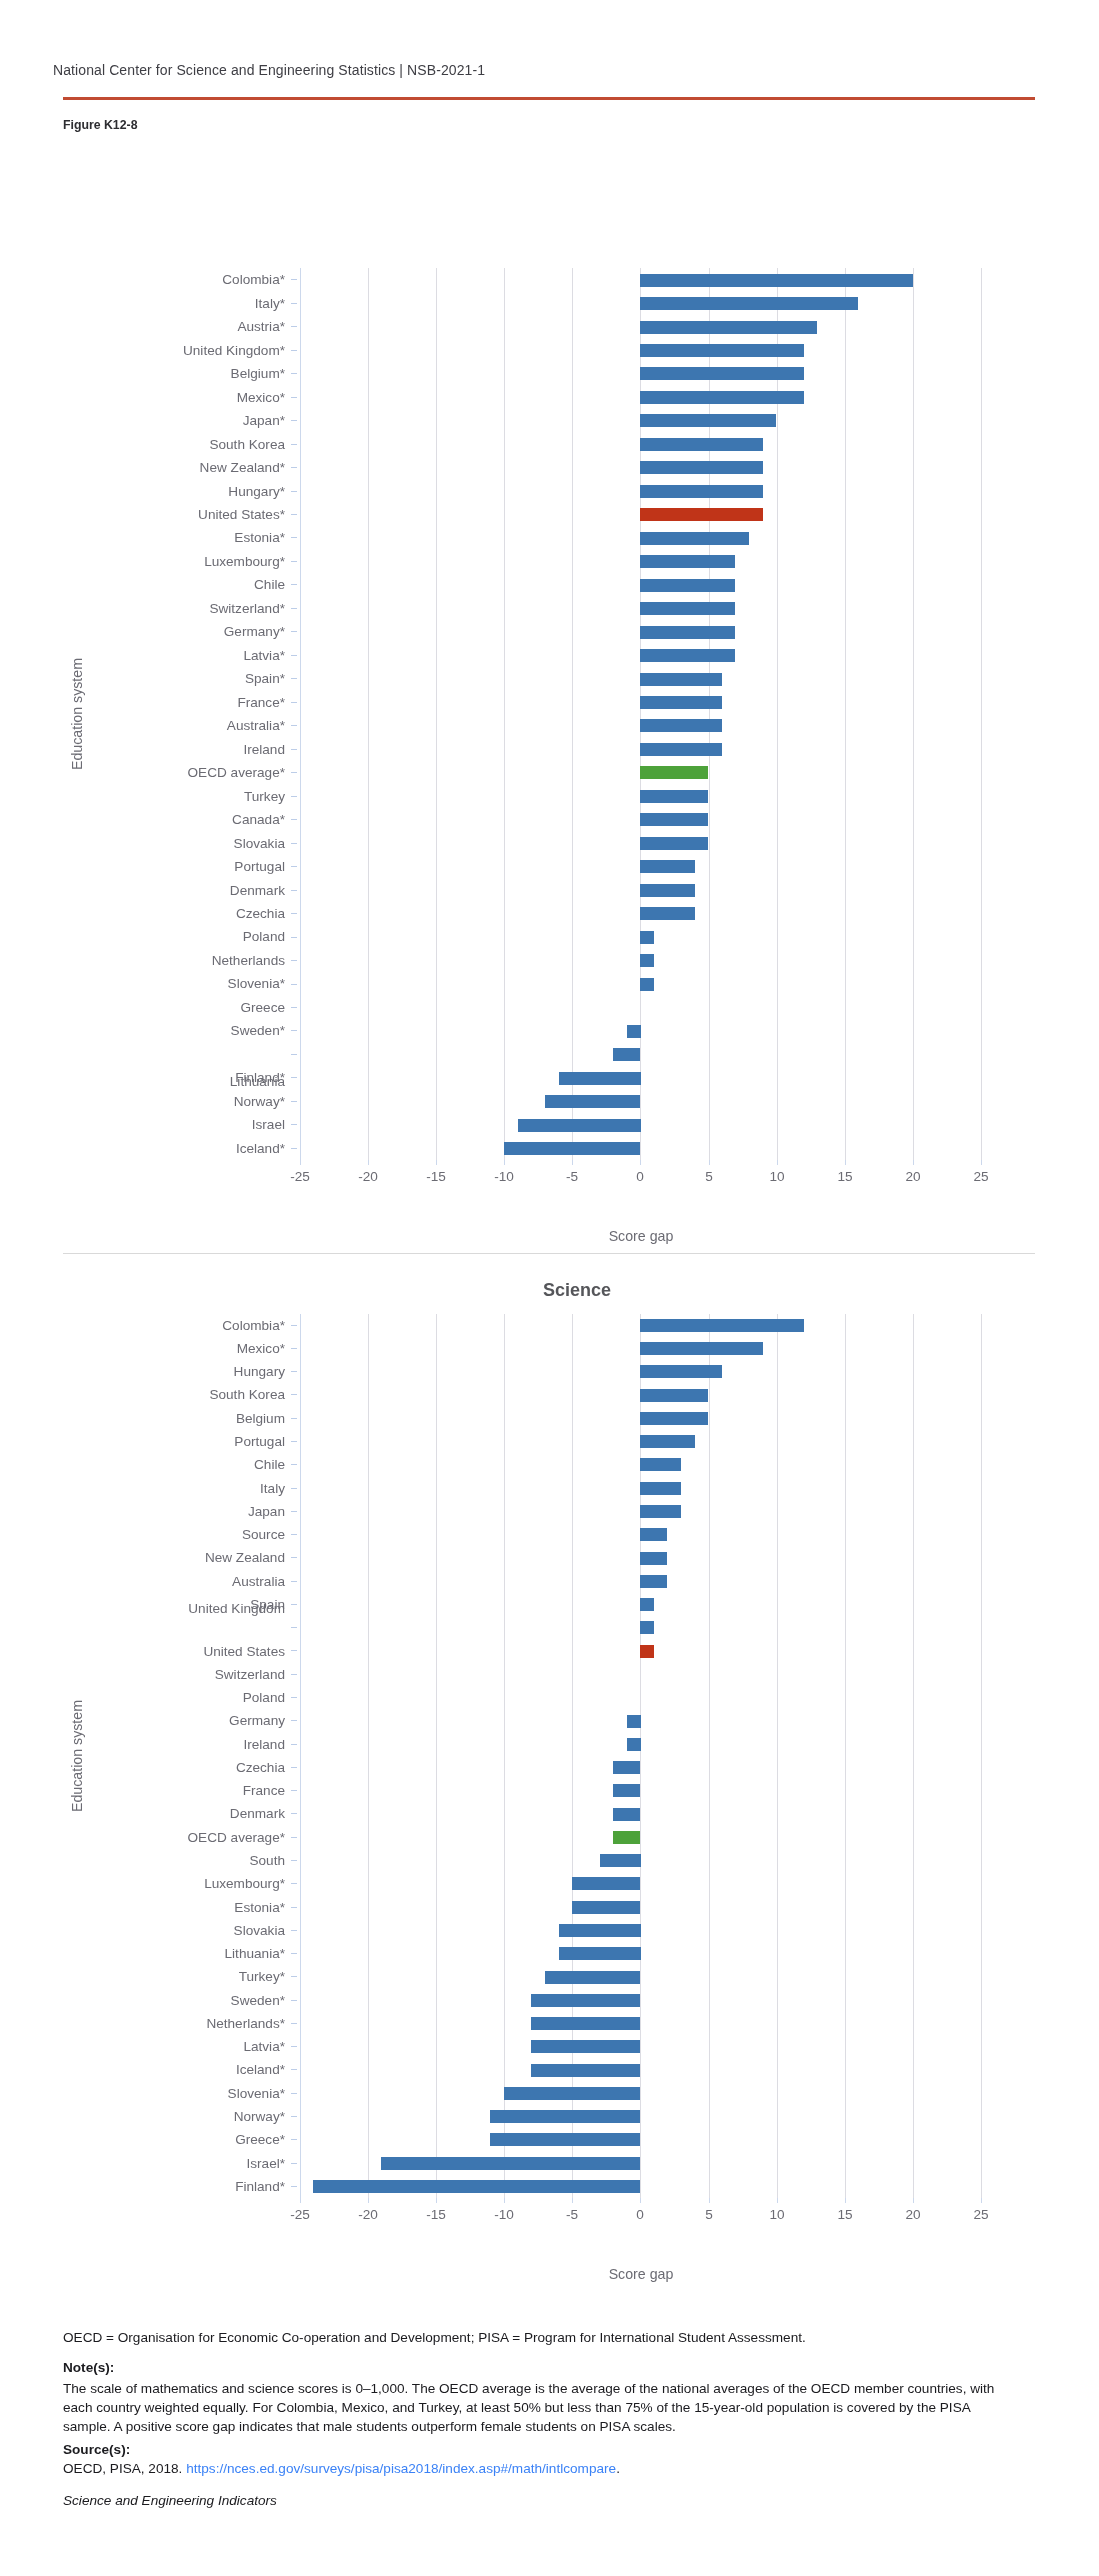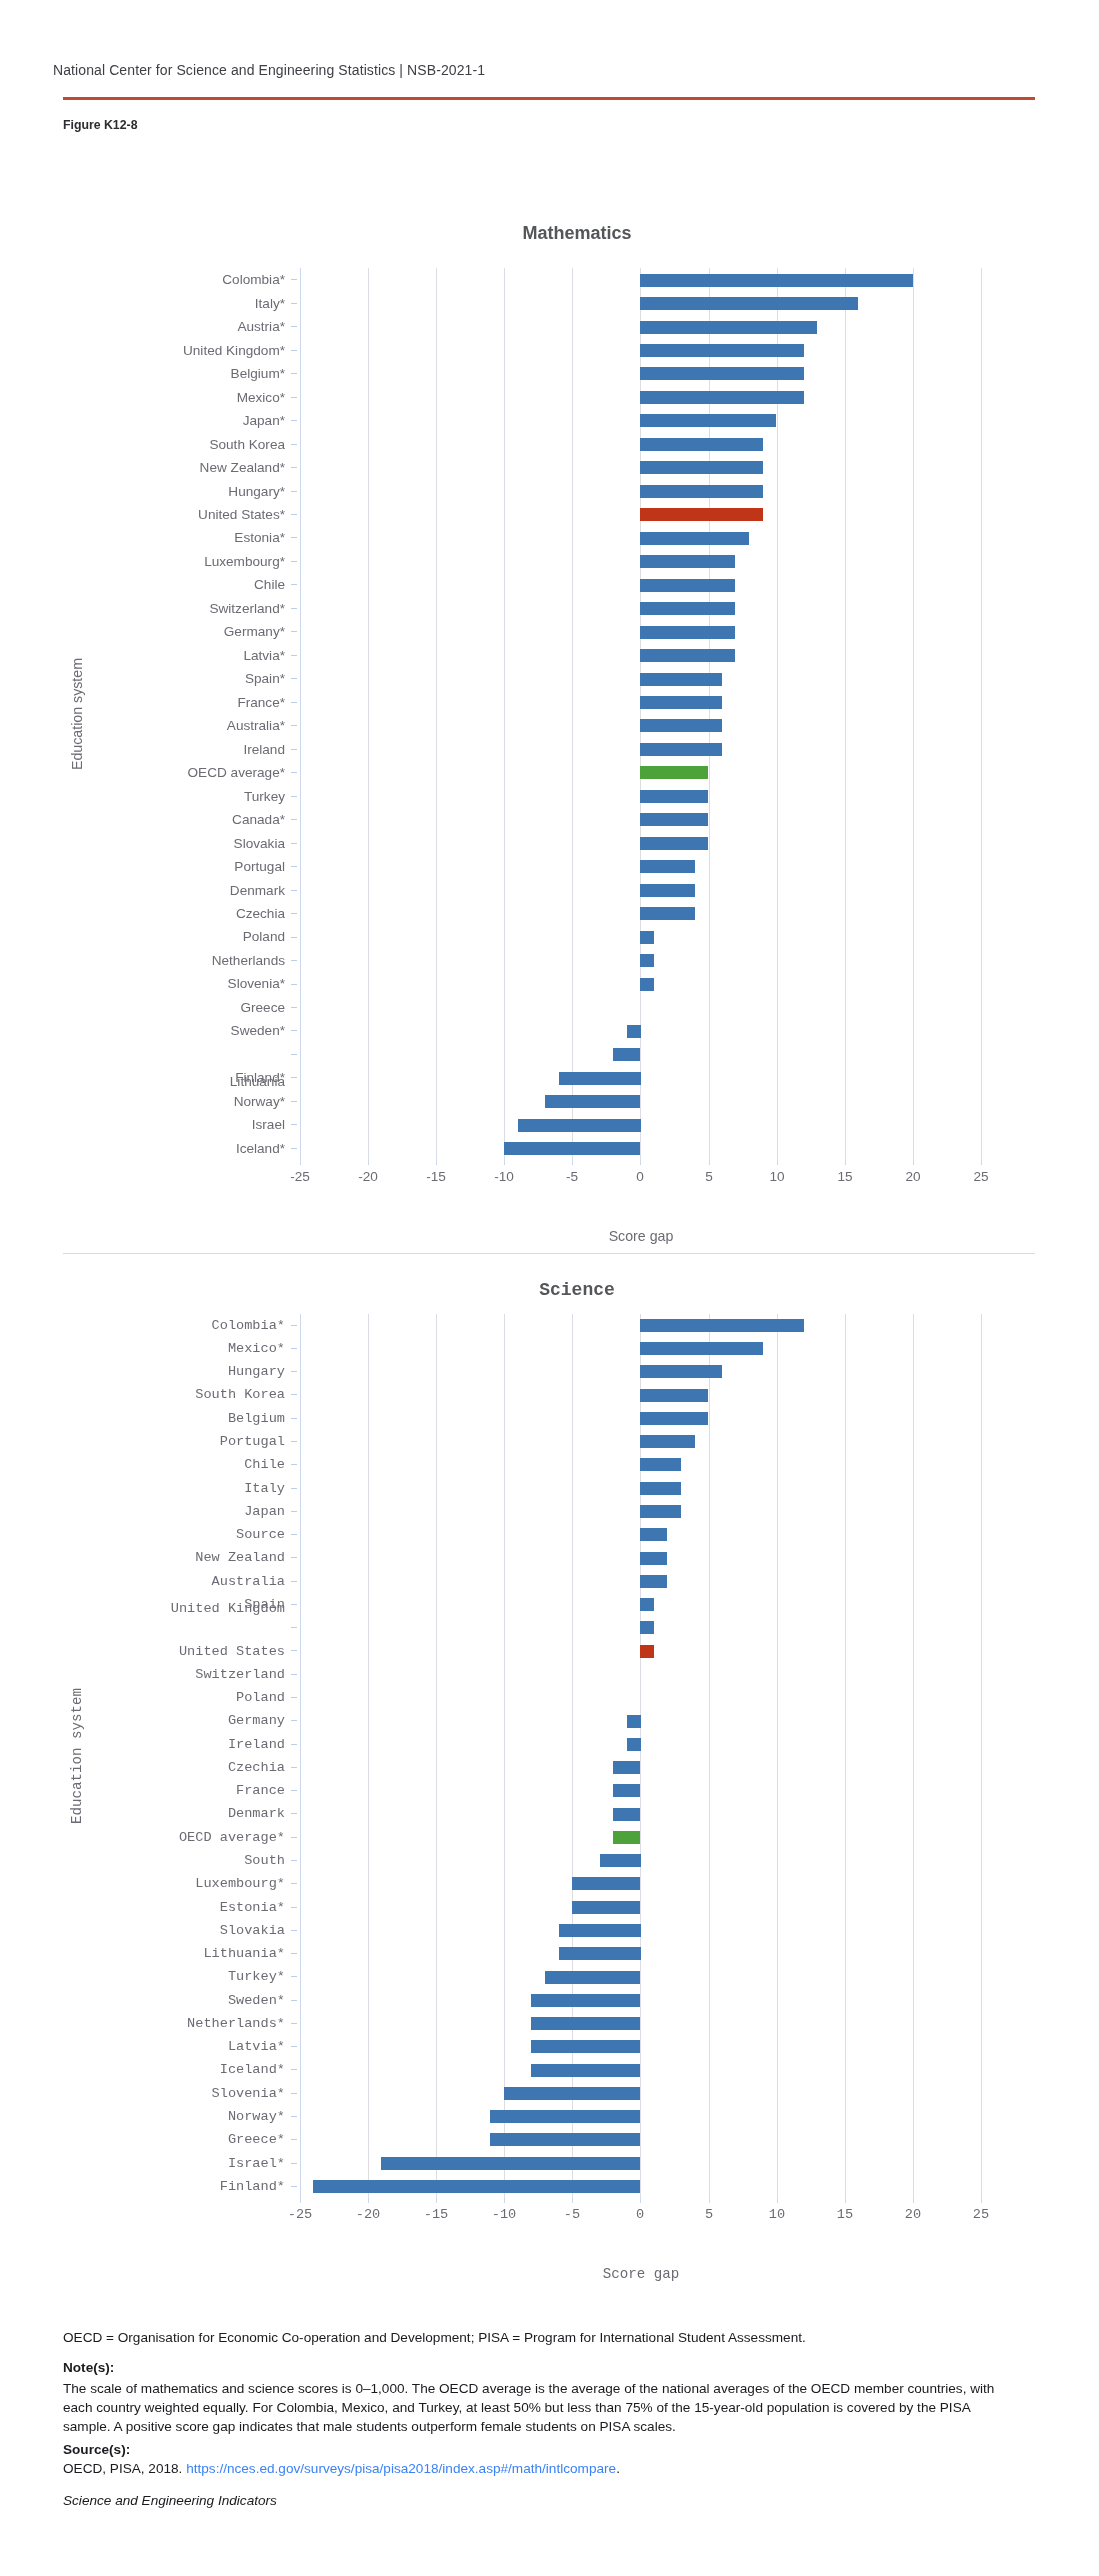--- a/index.html
+++ b/index.html
@@ -31,21 +31,20 @@
 <body>
 
 <div class="page">
 
   <div class="hdr">National Center for Science and Engineering Statistics  |  NSB-2021-1</div>
   <div class="rule" style="background: rgb(193, 75, 50);"></div>
 
   <div class="figlab">Figure K12-8</div>
 
   <section class="chart" id="chart-0" style="top: 223px; height: 1047px;">
-      <div class="c-title">Mathematics</div>
       <div class="ylab" style="top:491px">Education system</div>
       <div class="grid axis" style="left:237px;top:45px;height:892px"></div>
       <div class="btick" style="left:237px;top:937px"></div>
       <div class="xtick" style="left:237px;top:946px">-25</div>
       <div class="grid" style="left:305px;top:45px;height:892px"></div>
       <div class="btick" style="left:305px;top:937px"></div>
       <div class="xtick" style="left:305px;top:946px">-20</div>
       <div class="grid" style="left:373px;top:45px;height:892px"></div>
       <div class="btick" style="left:373px;top:937px"></div>
       <div class="xtick" style="left:373px;top:946px">-15</div>
@@ -184,21 +183,21 @@
       <div class="ltick" style="top:901px"></div>
       <div class="bar" style="left:455px;top:896px;width:123px;background:#3D76B0"></div>
       <div class="rlab" style="top:914px;height:23.5px;line-height:23.5px">Iceland*</div>
       <div class="ltick" style="top:925px"></div>
       <div class="bar" style="left:441px;top:919px;width:136px;background:#3D76B0"></div>
       <div class="xlab" style="left:237px;width:682px;top:1005px">Score gap</div>
     </section>
 
   <div class="divider"></div>
 
-  <section class="chart" id="chart-1" style="top: 1280px; height: 1028px; font-family: Liberation Mono, monospace;">
+  <section class="chart" id="chart-1" style="top: 1280px; height: 1028px;">
       <div class="c-title">Science</div>
       <div class="ylab" style="top:476px">Education system</div>
       <div class="grid axis" style="left:237px;top:34px;height:885px"></div>
       <div class="btick" style="left:237px;top:918px"></div>
       <div class="xtick" style="left:237px;top:927px">-25</div>
       <div class="grid" style="left:305px;top:34px;height:885px"></div>
       <div class="btick" style="left:305px;top:918px"></div>
       <div class="xtick" style="left:305px;top:927px">-20</div>
       <div class="grid" style="left:373px;top:34px;height:885px"></div>
       <div class="btick" style="left:373px;top:918px"></div>

